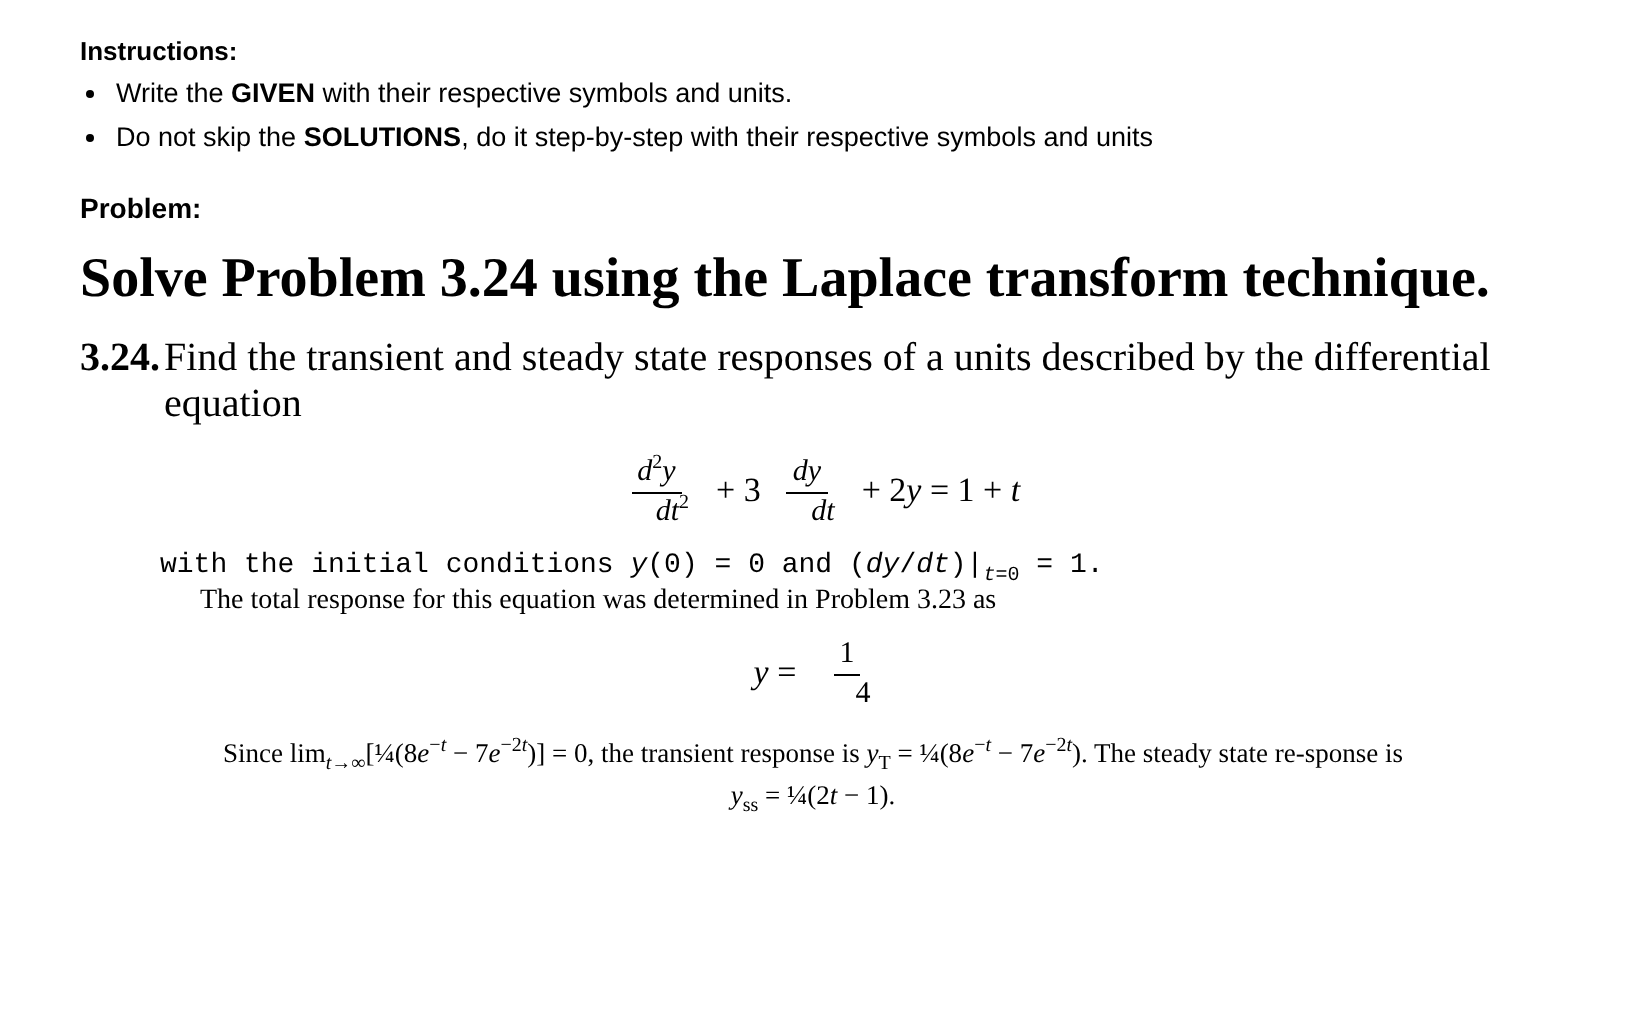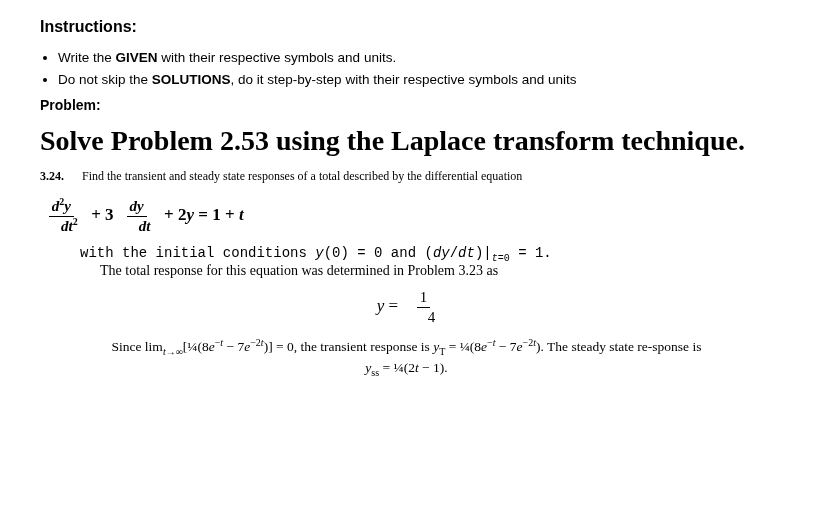--- a/index.html
+++ b/index.html
@@ -12,64 +12,63 @@
       font-family: 'Times New Roman', Times, serif;
       font-size: 15px;
       color: #000000;
       width: 817px;
       min-height: 513px;
       padding: 18px 40px 18px 40px;
     }
     .instructions-label {
       font-family: Arial, sans-serif;
       font-weight: bold;
-      font-size: 16px;
+      font-size: 13px;
       text-align: center;
     }
     .instructions-list {
       font-family: Arial, sans-serif;
       font-size: 13.5px;
       margin-left: 18px;
-      margin-top: 12px;
+      margin-top: 2px;
     }
     .instructions-list li {
       margin-bottom: 2px;
       list-style-type: disc;
       line-height: 1.5;
     }
     .problem-label {
       font-family: Arial, sans-serif;
       font-weight: bold;
       font-size: 14px;
-      margin-top: 6px;
+      margin-top: 16px;
     }
     .main-title {
       font-family: 'Times New Roman', Times, serif;
       font-size: 28px;
       font-weight: bold;
       margin-top: 10px;
       margin-bottom: 10px;
       line-height: 1.3;
     }
     .problem-number-line {
       display: flex;
       flex-direction: row;
       align-items: flex-start;
-      font-size: 12px;
+      font-size: 20px;
       margin-bottom: 14px;
     }
     .problem-num {
       font-weight: bold;
       min-width: 42px;
     }
     .equation-block {
-      text-align: left;
+      text-align: center;
       margin: 14px 0 10px 0;
       font-size: 17px;
-      font-weight: bold;
     }
     .fraction {
       display: inline-flex;
       flex-direction: column;
       align-items: center;
       vertical-align: middle;
       font-size: 16px;
       margin: 0 2px;
     }
     .fraction .num {
@@ -124,27 +123,27 @@
     </li>
     <li>
       Do not skip the <strong>SOLUTIONS</strong>, do it step-by-step with their respective symbols and units
     </li>
   </ul>
 </div>
 
 <div class="problem-label">Problem:</div>
 
 <div class="main-title">
-  Solve Problem 2.53 using the Laplace transform technique.
+  Solve Problem 3.24 using the Laplace transform technique.
 </div>
 
 <div class="problem-number-line">
   <span class="problem-num">3.24.</span>
   <span>
-    Find the transient and steady state responses of a total described by the differential equation
+    Find the transient and steady state responses of a units described by the differential equation
   </span>
 </div>
 
 <div class="equation-block">
   <span class="fraction">
     <span class="num"><em>d</em><sup>2</sup><em>y</em></span>
     <span class="den"><em>dt</em><sup>2</sup></span>
   </span>
   <span>&nbsp;+&nbsp;3</span>
   <span class="fraction">

